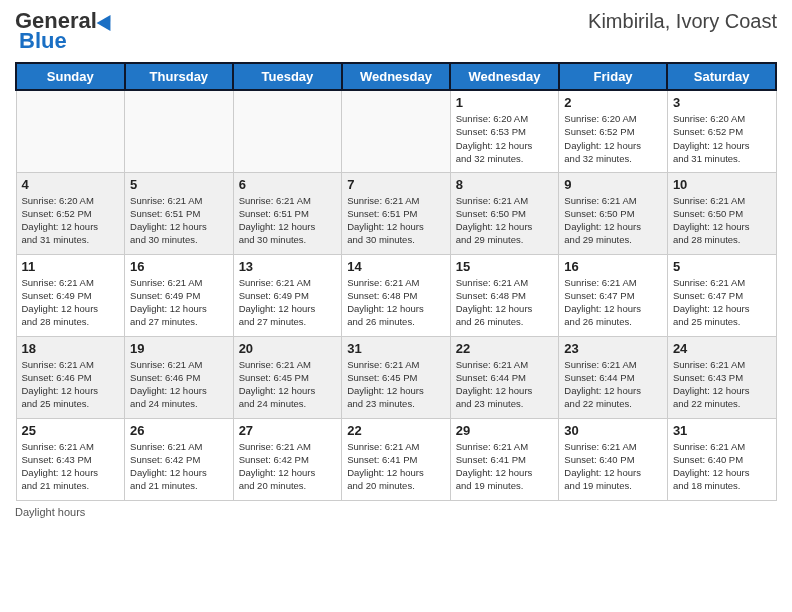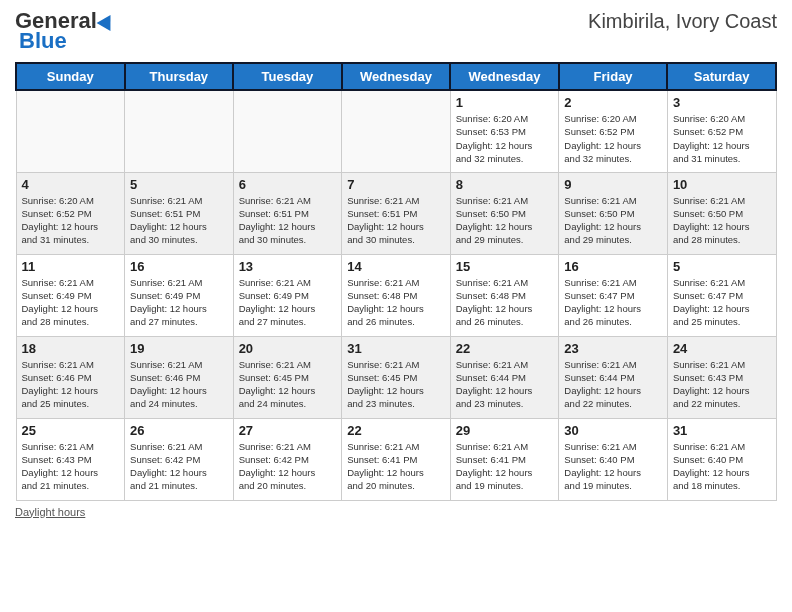--- a/index.html
+++ b/index.html
@@ -100,21 +100,20 @@
     .day-info {
       font-size: 9.5px;
       line-height: 1.4;
       color: #333;
     }
     .footer {
       margin-top: 5px;
       font-size: 11px;
       color: #555;
       text-align: left;
-      text-decoration: underline;
     }
   </style>
 </head>
 <body>
 
 <div class="container">
   <div class="header">
     <div class="logo">
       <div class="logo-text">
         <span class="logo-general">General</span>

